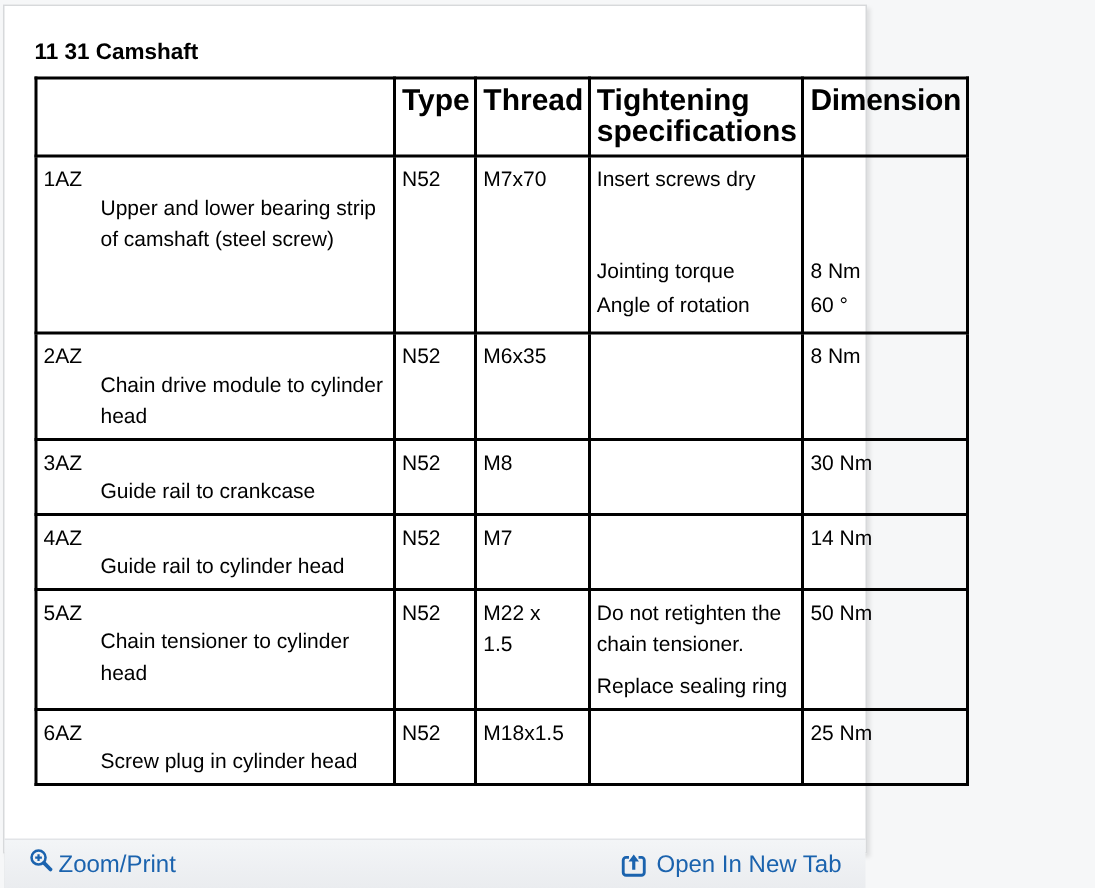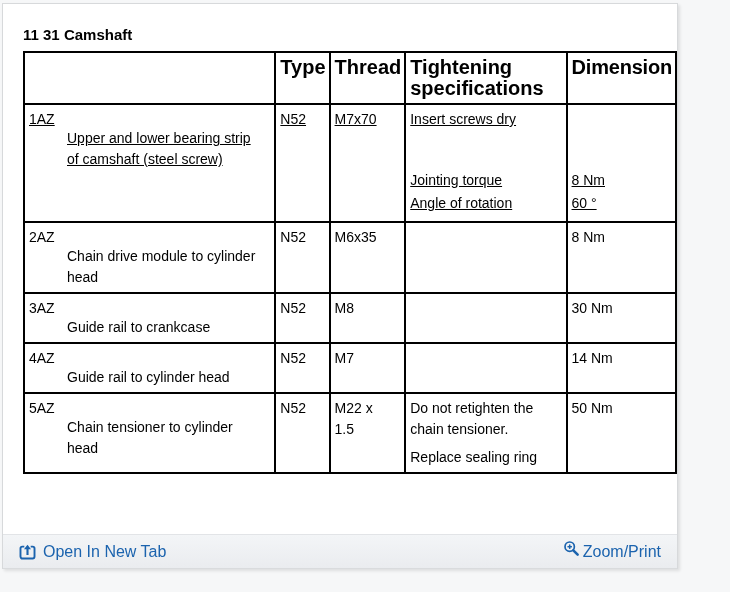--- a/index.html
+++ b/index.html
@@ -4,21 +4,21 @@
 <style>
   html,body{margin:0;padding:0;}
   body{
     width:730px;height:592px;overflow:hidden;
     background:#f6f7f8;
     font-family:"Liberation Sans","DejaVu Sans",sans-serif;
     -webkit-font-smoothing:antialiased;
   }
   .card{
     position:absolute;left:2px;top:3px;
-    width:676px;height:566px;
+    width:576px;height:566px;
     background:#ffffff;
     border:1px solid #d7d9db;
     box-shadow:2px 2px 3px rgba(0,0,0,0.10);
     display:flex;flex-direction:column;
     box-sizing:border-box;
     gap:35px;
   }
   .content{flex:1 1 auto;padding:22px 0 0 0;}
   .doc-title{
     margin:0 0 7px 20px;
@@ -82,21 +82,21 @@
       <thead>
         <tr style="height:45px">
           <th class="h-item"></th>
           <th class="h-type">Type</th>
           <th class="h-thread">Thread</th>
           <th class="h-tight">Tightening specifications</th>
           <th class="h-dim">Dimension</th>
         </tr>
       </thead>
       <tbody id="table-body">
-          <tr style="height: 118px; text-decoration: underline;">
+          <tr style="height: 118px;">
             <td class="cell-item">
               <div class="item-wrap">
                 <span class="row-id">1AZ</span>
                 <span class="row-desc">Upper and lower bearing strip of camshaft (steel screw)</span>
               </div>
             </td>
             <td class="cell-type">N52</td>
             <td class="cell-thread thread-pre">M7x70</td>
             <td class="cell-spec">
               <div class="vfill" style="height: 106px;">
@@ -204,40 +204,62 @@
               </div>
             </td>
             <td class="cell-dim">
               <div>
                 <div class="grp-top">
                   <div class="spec-para">50 Nm</div>
                 </div>
               </div>
             </td>
           </tr>
+          <tr style="height: 30px;">
+            <td class="cell-item">
+              <div class="item-wrap">
+                <span class="row-id">6AZ</span>
+                <span class="row-desc">Screw plug in cylinder head</span>
+              </div>
+            </td>
+            <td class="cell-type">N52</td>
+            <td class="cell-thread thread-pre">M18x1.5</td>
+            <td class="cell-spec">
+              <div>
+                <div class="grp-top"></div>
+              </div>
+            </td>
+            <td class="cell-dim">
+              <div>
+                <div class="grp-top">
+                  <div class="spec-para">25 Nm</div>
+                </div>
+              </div>
+            </td>
+          </tr>
         </tbody>
     </table>
   </div>
 
   <div class="footer-bar">
-    <a class="footer-link">
-      <span>
-        <svg width="17" height="17" viewBox="0 0 16 16">
-          <rect x="1.4" y="3.4" width="13.2" height="11.2" rx="1.8" fill="none" stroke="#1b63ae" stroke-width="1.8"></rect>
-          <rect x="5" y="1.9" width="6" height="3.4" fill="#f0f2f4"></rect>
-          <path d="M8 1.6 L4.7 5.9 L7 5.9 L7 11.2 L9 11.2 L9 5.9 L11.3 5.9 Z" fill="#1b63ae"></path>
-        </svg>
-      </span>
-      <span>Open In New Tab</span>
-    </a>
     <a class="footer-link" style="gap:3px">
       <span style="position:relative;top:-3px">
         <svg width="17" height="17" viewBox="0 0 16 16">
           <circle cx="6.3" cy="6.3" r="4.4" fill="none" stroke="#1b63ae" stroke-width="1.6"></circle>
           <line x1="4.2" y1="6.3" x2="8.4" y2="6.3" stroke="#1b63ae" stroke-width="1.4"></line>
           <line x1="6.3" y1="4.2" x2="6.3" y2="8.4" stroke="#1b63ae" stroke-width="1.4"></line>
           <line x1="9.7" y1="9.7" x2="13.8" y2="13.8" stroke="#1b63ae" stroke-width="2.4" stroke-linecap="round"></line>
         </svg>
       </span>
       <span>Zoom/Print</span>
     </a>
+    <a class="footer-link">
+      <span>
+        <svg width="17" height="17" viewBox="0 0 16 16">
+          <rect x="1.4" y="3.4" width="13.2" height="11.2" rx="1.8" fill="none" stroke="#1b63ae" stroke-width="1.8"></rect>
+          <rect x="5" y="1.9" width="6" height="3.4" fill="#f0f2f4"></rect>
+          <path d="M8 1.6 L4.7 5.9 L7 5.9 L7 11.2 L9 11.2 L9 5.9 L11.3 5.9 Z" fill="#1b63ae"></path>
+        </svg>
+      </span>
+      <span>Open In New Tab</span>
+    </a>
   </div>
 </div>
 
 </body></html>

